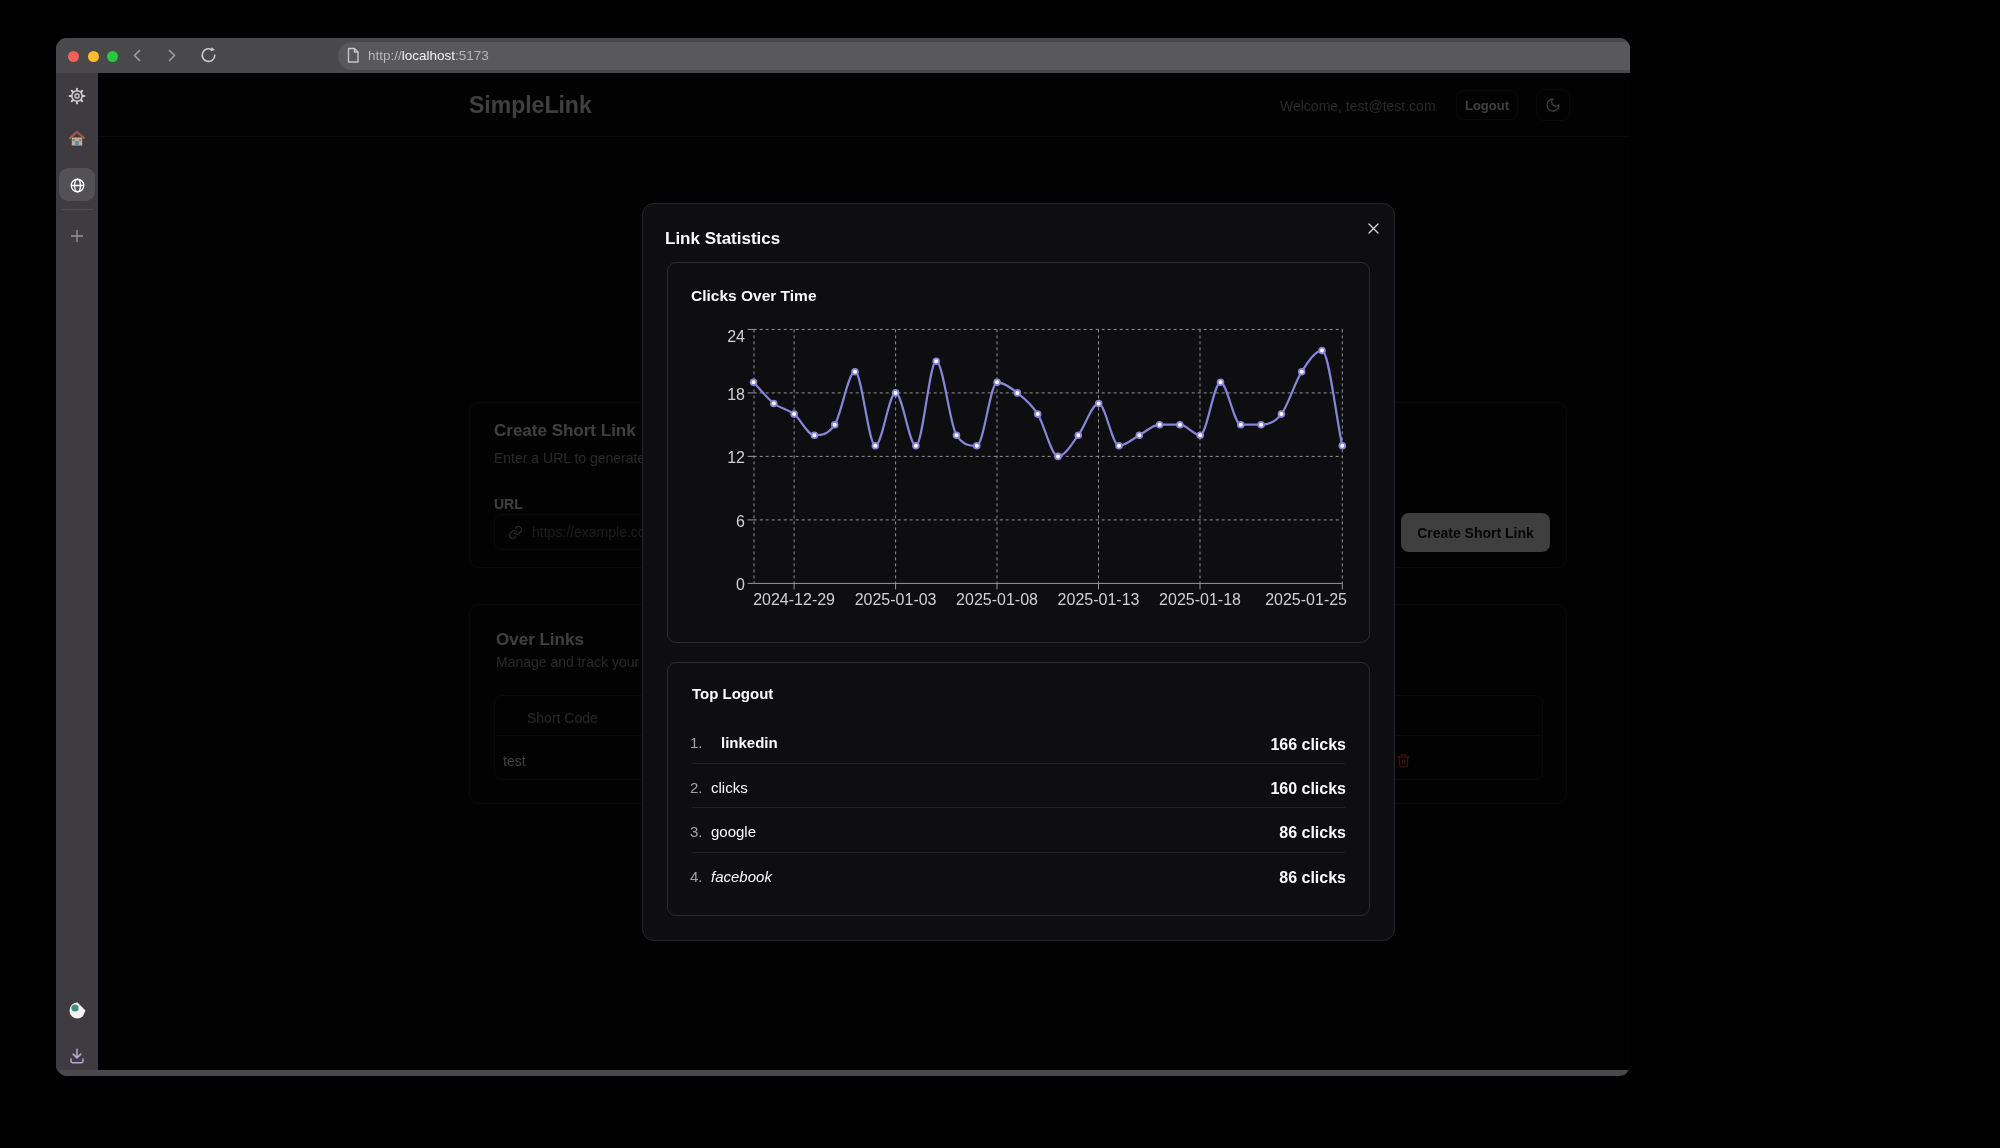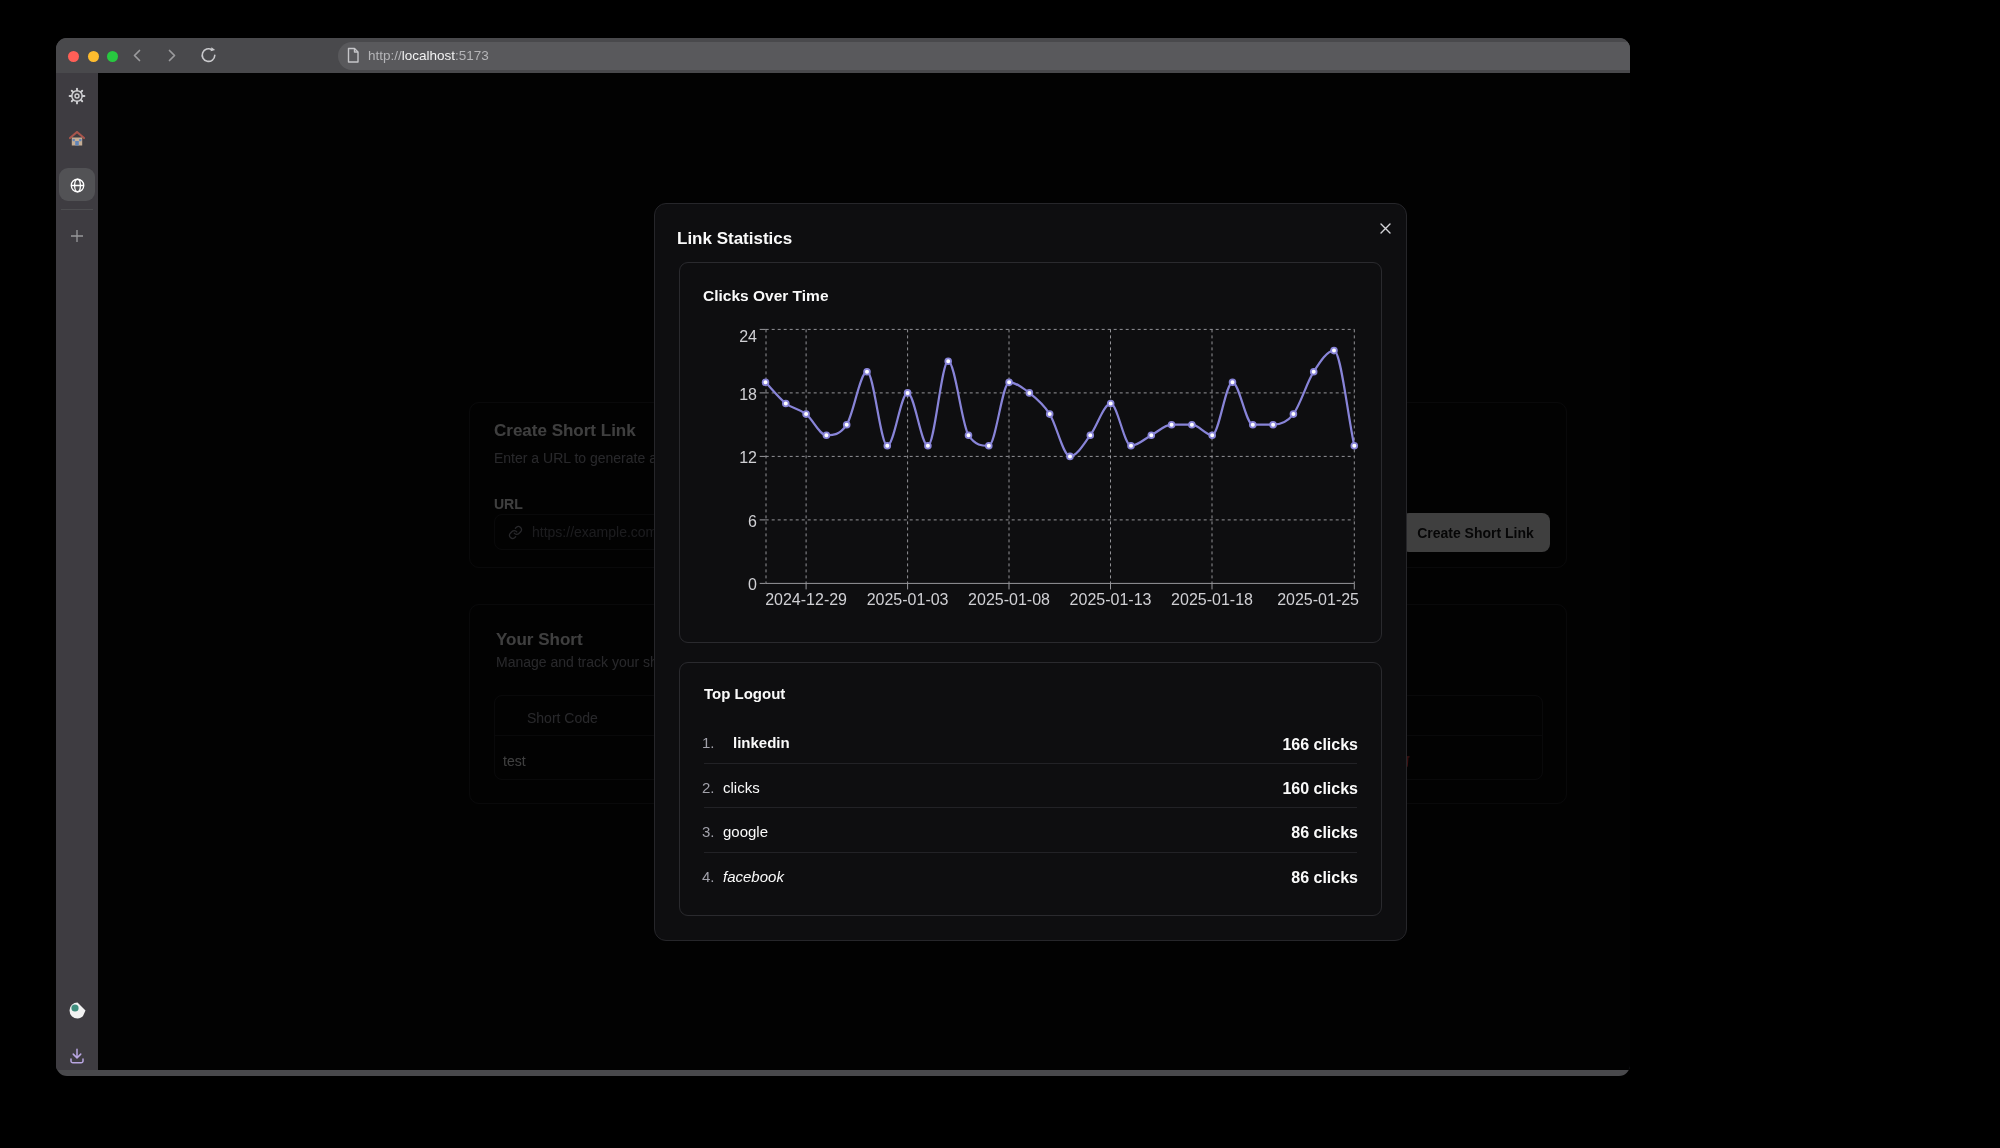--- a/index.html
+++ b/index.html
@@ -15,21 +15,21 @@
 #content { position:absolute; left:42px; top:35px; width:1842px; height:997px; background:#09090b; overflow:hidden; }
 
 #page { position:absolute; inset:0; }
 #pghead { position:absolute; left:0; top:0; width:100%; height:64px; border-bottom:1px solid #27272a; }
 .card { position:absolute; left:371px; width:1098px; border:1px solid #27272a; border-radius:10px; background:#09090b; }
 .muted { color:#a1a1aa; }
 .btn-primary { position:absolute; background:#fafafa; color:#18181b; font-weight:bold; font-size:14px; border-radius:8px; display:flex; align-items:center; justify-content:center; }
 .inputbox { position:absolute; border:1px solid #27272a; border-radius:8px; background:#09090b; }
 #overlay { position:absolute; inset:0; background:rgba(0,0,0,0.75); }
 
-#modal { position:absolute; left:544px; top:130px; width:753px; height:738px; background:#0e0e10; border:1px solid #26262a; border-radius:12px;margin-left:12px; }
+#modal { position:absolute; left:544px; top:130px; width:753px; height:738px; background:#0e0e10; border:1px solid #26262a; border-radius:12px; }
 .panel { position:absolute; left:24px; width:703px; border:1px solid #2a2a2e; border-radius:9px; }
 .srcrow { position:absolute; left:24px; right:24px; height:45px; }
 .srcrow .num { color:#a1a1aa; font-size:15px; }
 .srcrow .name { color:#fafafa; font-size:15px; }
 .srcrow .clicks { position:absolute; right:-1px; top:50%; transform:translateY(-50%); color:#fafafa; font-weight:bold; font-size:16px; }
 .sep { position:absolute; left:24px; right:24px; height:1px; background:#222226; }
 </style>
 </head>
 <body>
 <div id="win">
@@ -115,36 +115,46 @@
         <circle cx="7" cy="7" r="3.6" fill="#3f8e7e"></circle>
       </svg>
     <svg class="abs" style="left:12px; top:974px;" width="18" height="18" viewBox="0 0 24 24">
         <path d="M12 3 v11 M7 9.5 L12 14.5 L17 9.5" fill="none" stroke="#b9a6e2" stroke-width="2" stroke-linecap="round" stroke-linejoin="round"></path>
         <path d="M4 16 v2.5 a2.5 2.5 0 0 0 2.5 2.5 h11 a2.5 2.5 0 0 0 2.5 -2.5 V16" fill="none" stroke="#b9a6e2" stroke-width="2" stroke-linecap="round"></path>
       </svg>
   </div>
 
   <div id="content">
     <div id="page">
+      <div id="pghead">
+        <div class="abs" style="left:371px; top:19px; font-size:23px; font-weight:bold; color:#fafafa;">SimpleLink</div>
+        <div class="abs muted" style="left:1182px; top:25px; font-size:14px;">Welcome, test@test.com</div>
+        <div class="abs" style="left:1358px; top:17px; width:62px; height:30px; border:1px solid #27272a; border-radius:8px; color:#fafafa; font-size:13px; font-weight:bold; display:flex; align-items:center; justify-content:center;">Logout</div>
+        <div class="abs" style="left:1438px; top:16px; width:34px; height:32px; border:1px solid #27272a; border-radius:8px;">
+          <svg class="abs" style="left:8px; top:7px;" width="16" height="16" viewBox="0 0 24 24">
+              <path d="M12 3a6 6 0 0 0 9 9 9 9 0 1 1-9-9Z" fill="none" stroke="#fafafa" stroke-width="2" stroke-linejoin="round" stroke-linecap="round"></path>
+            </svg>
+        </div>
+      </div>
 
       <div class="card" style="top:329px; height:166px;">
         <div class="abs" style="left:24px; top:18px; font-size:17px; font-weight:bold; color:#fafafa;">Create Short Link</div>
         <div class="abs muted" style="left:24px; top:47px; font-size:14px;">Enter a URL to generate a short link</div>
         <div class="abs" style="left:24px; top:93px; font-size:14px; font-weight:bold; color:#fafafa;">URL</div>
         <div class="inputbox" style="left:24px; top:111px; width:891px; height:36px;">
           <svg class="abs" style="left:13px; top:10px;" width="15" height="15" viewBox="0 0 24 24">
               <path d="M10 13 a5 5 0 0 0 7.5 .5 l3 -3 a5 5 0 0 0 -7 -7 l-1.7 1.7 M14 11 a5 5 0 0 0 -7.5 -.5 l-3 3 a5 5 0 0 0 7 7 l1.7 -1.7" fill="none" stroke="#a1a1aa" stroke-width="2" stroke-linecap="round"></path>
             </svg>
           <div class="abs" style="left:37px; top:9px; font-size:14px; color:#71717a;">https://example.com/very-long-url</div>
         </div>
         <div class="btn-primary" style="left:931px; top:110px; width:149px; height:39px;">Create Short Link</div>
       </div>
 
       <div class="card" style="top:531px; height:200px;">
-        <div class="abs" style="left:26px; top:25px; font-size:17px; font-weight:bold; color:#fafafa;">Your Short</div>
+        <div class="abs" style="left:26px; top:25px; font-size:17px; font-weight:bold; color:#fafafa;">Over Links</div>
         <div class="abs muted" style="left:26px; top:49px; font-size:14px;">Manage and track your shortened links</div>
         <div class="abs" style="left:24px; top:90px; width:1049px; height:85px; border:1px solid #27272a; border-radius:8px;">
           <div class="abs muted" style="left:12px; top:14px; font-size:14px;margin-left:20px;">Short Code</div>
           <div class="abs muted" style="left:250px; top:14px; font-size:14px;">Original URL</div>
           <div class="abs muted" style="left:700px; top:14px; font-size:14px;">Clicks</div>
           <div class="abs muted" style="left:850px; top:14px; font-size:14px;">Created</div>
           <div class="abs" style="left:0; top:39px; width:100%; height:1px; background:#27272a;"></div>
           <div class="abs" style="left:8px; top:57px; font-size:14px; color:#fafafa;">test</div>
           <svg class="abs" style="left:901px; top:57px;" width="15" height="15" viewBox="0 0 24 24">
               <path d="M3 6 h18 M8 6 V4 a1 1 0 0 1 1 -1 h6 a1 1 0 0 1 1 1 v2 M5 6 l1 14 a2 2 0 0 0 2 2 h8 a2 2 0 0 0 2 -2 l1 -14 M10 11 v6 M14 11 v6" fill="none" stroke="#ef4444" stroke-width="2" stroke-linecap="round"></path>

